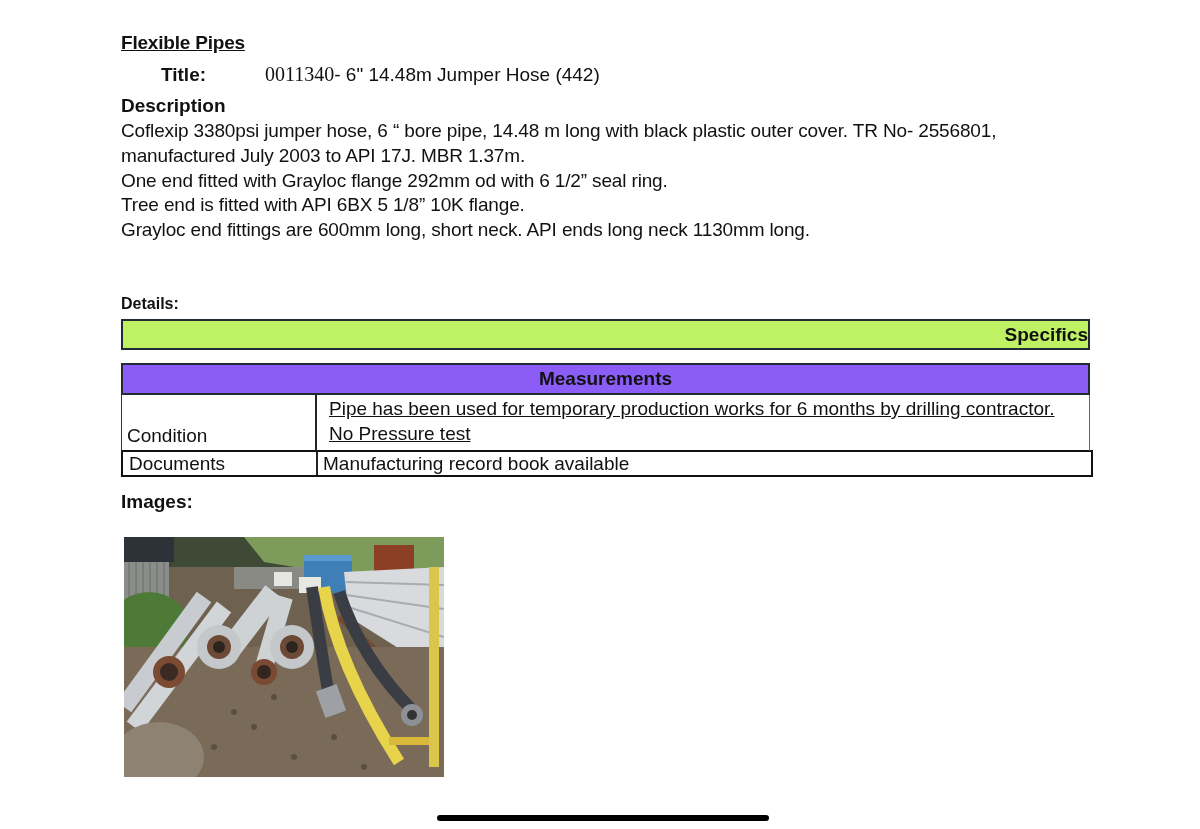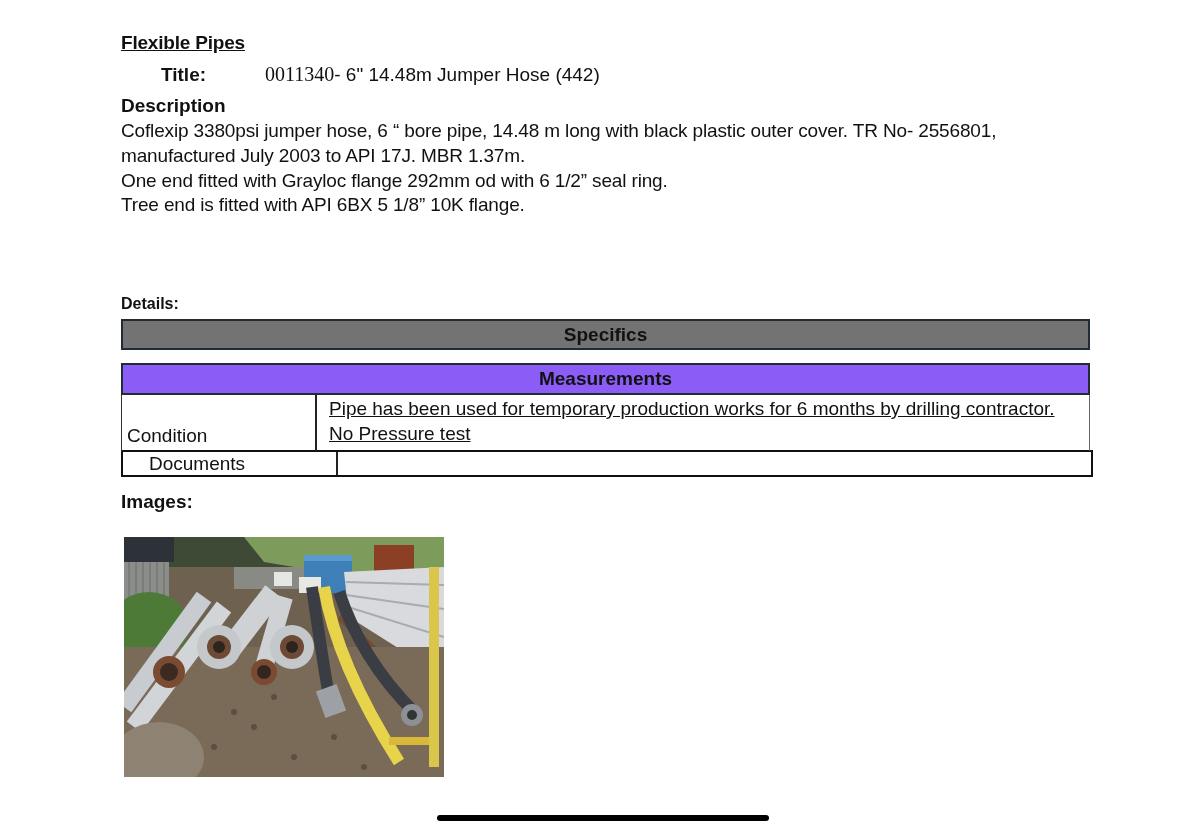--- a/index.html
+++ b/index.html
@@ -73,26 +73,26 @@
       top: 295px;
       font-size: 16px;
       font-weight: bold;
     }
     .specifics-bar {
       position: absolute;
       left: 0;
       top: 319px;
       width: 969px;
       height: 31px;
-      background: #737373;
+      background: #bef264;
       border: 2px solid #222a33;
       box-sizing: border-box;
       display: flex;
       align-items: center;
-      justify-content: center;
+      justify-content: flex-end;
       font-size: 19px;
       font-weight: bold;
     }
     .meas-table {
       position: absolute;
       left: 0;
       top: 363px;
       width: 971px;
     }
     .meas-header {
@@ -136,21 +136,20 @@
       padding-left: 12px;
       text-decoration: underline;
     }
     .row-documents {
       width: 972px;
       height: 27px;
       border: 2px solid #111;
       box-sizing: border-box;
       display: flex;
       margin-top: -1px;
-      padding-left: 20px;
     }
     .row-documents .label-cell {
       width: 195px;
       border-right: 2px solid #222;
       box-sizing: border-box;
       font-size: 19px;
       padding-left: 6px;
       line-height: 23px;
     }
     .row-documents .value-cell {
@@ -198,20 +197,21 @@
   <div class="title-row">
     <span class="title-label">Title:</span><span class="title-code">0011340</span><span class="title-value"> - 6" 14.48m Jumper Hose (442)</span>
   </div>
 
   <div class="desc-heading">Description</div>
   <div class="desc-body">
     <div>Coflexip 3380psi jumper hose, 6 “ bore pipe, 14.48 m long with black plastic outer cover. TR No- 2556801,</div>
     <div>manufactured July 2003 to API 17J.  MBR 1.37m.</div>
     <div>One end fitted with Grayloc flange 292mm od with 6 1/2” seal ring.</div>
     <div>Tree end is fitted with API 6BX 5 1/8” 10K flange.</div>
+    <div>Grayloc end fittings are 600mm long, short neck. API ends long neck 1130mm long.</div>
   </div>
 
   <div class="details-heading">Details:</div>
 
   <div class="specifics-bar">
     <span>Specifics</span>
   </div>
 
   <div class="meas-table">
     <div class="meas-header">
@@ -221,20 +221,21 @@
       <div class="label-cell">
         <span>Condition</span>
       </div>
       <div class="value-cell">
         <div>Pipe has been used for temporary production works for 6 months by drilling contractor.</div>
         <div>No Pressure test</div>
       </div>
     </div>
     <div class="row-documents">
       <div class="label-cell">Documents</div>
+      <div class="value-cell">Manufacturing record book available</div>
     </div>
   </div>
 
   <div class="images-heading">Images:</div>
 
   <div class="photo" title="Flexible jumper hoses and flanged pipes lying on gravel in a storage yard">
     <svg width="320" height="240" viewBox="0 0 320 240" xmlns="http://www.w3.org/2000/svg">
 
       <rect x="0" y="0" width="320" height="240" fill="#6e6150"></rect>
       <rect x="0" y="0" width="320" height="30" fill="#3f4a36"></rect>

